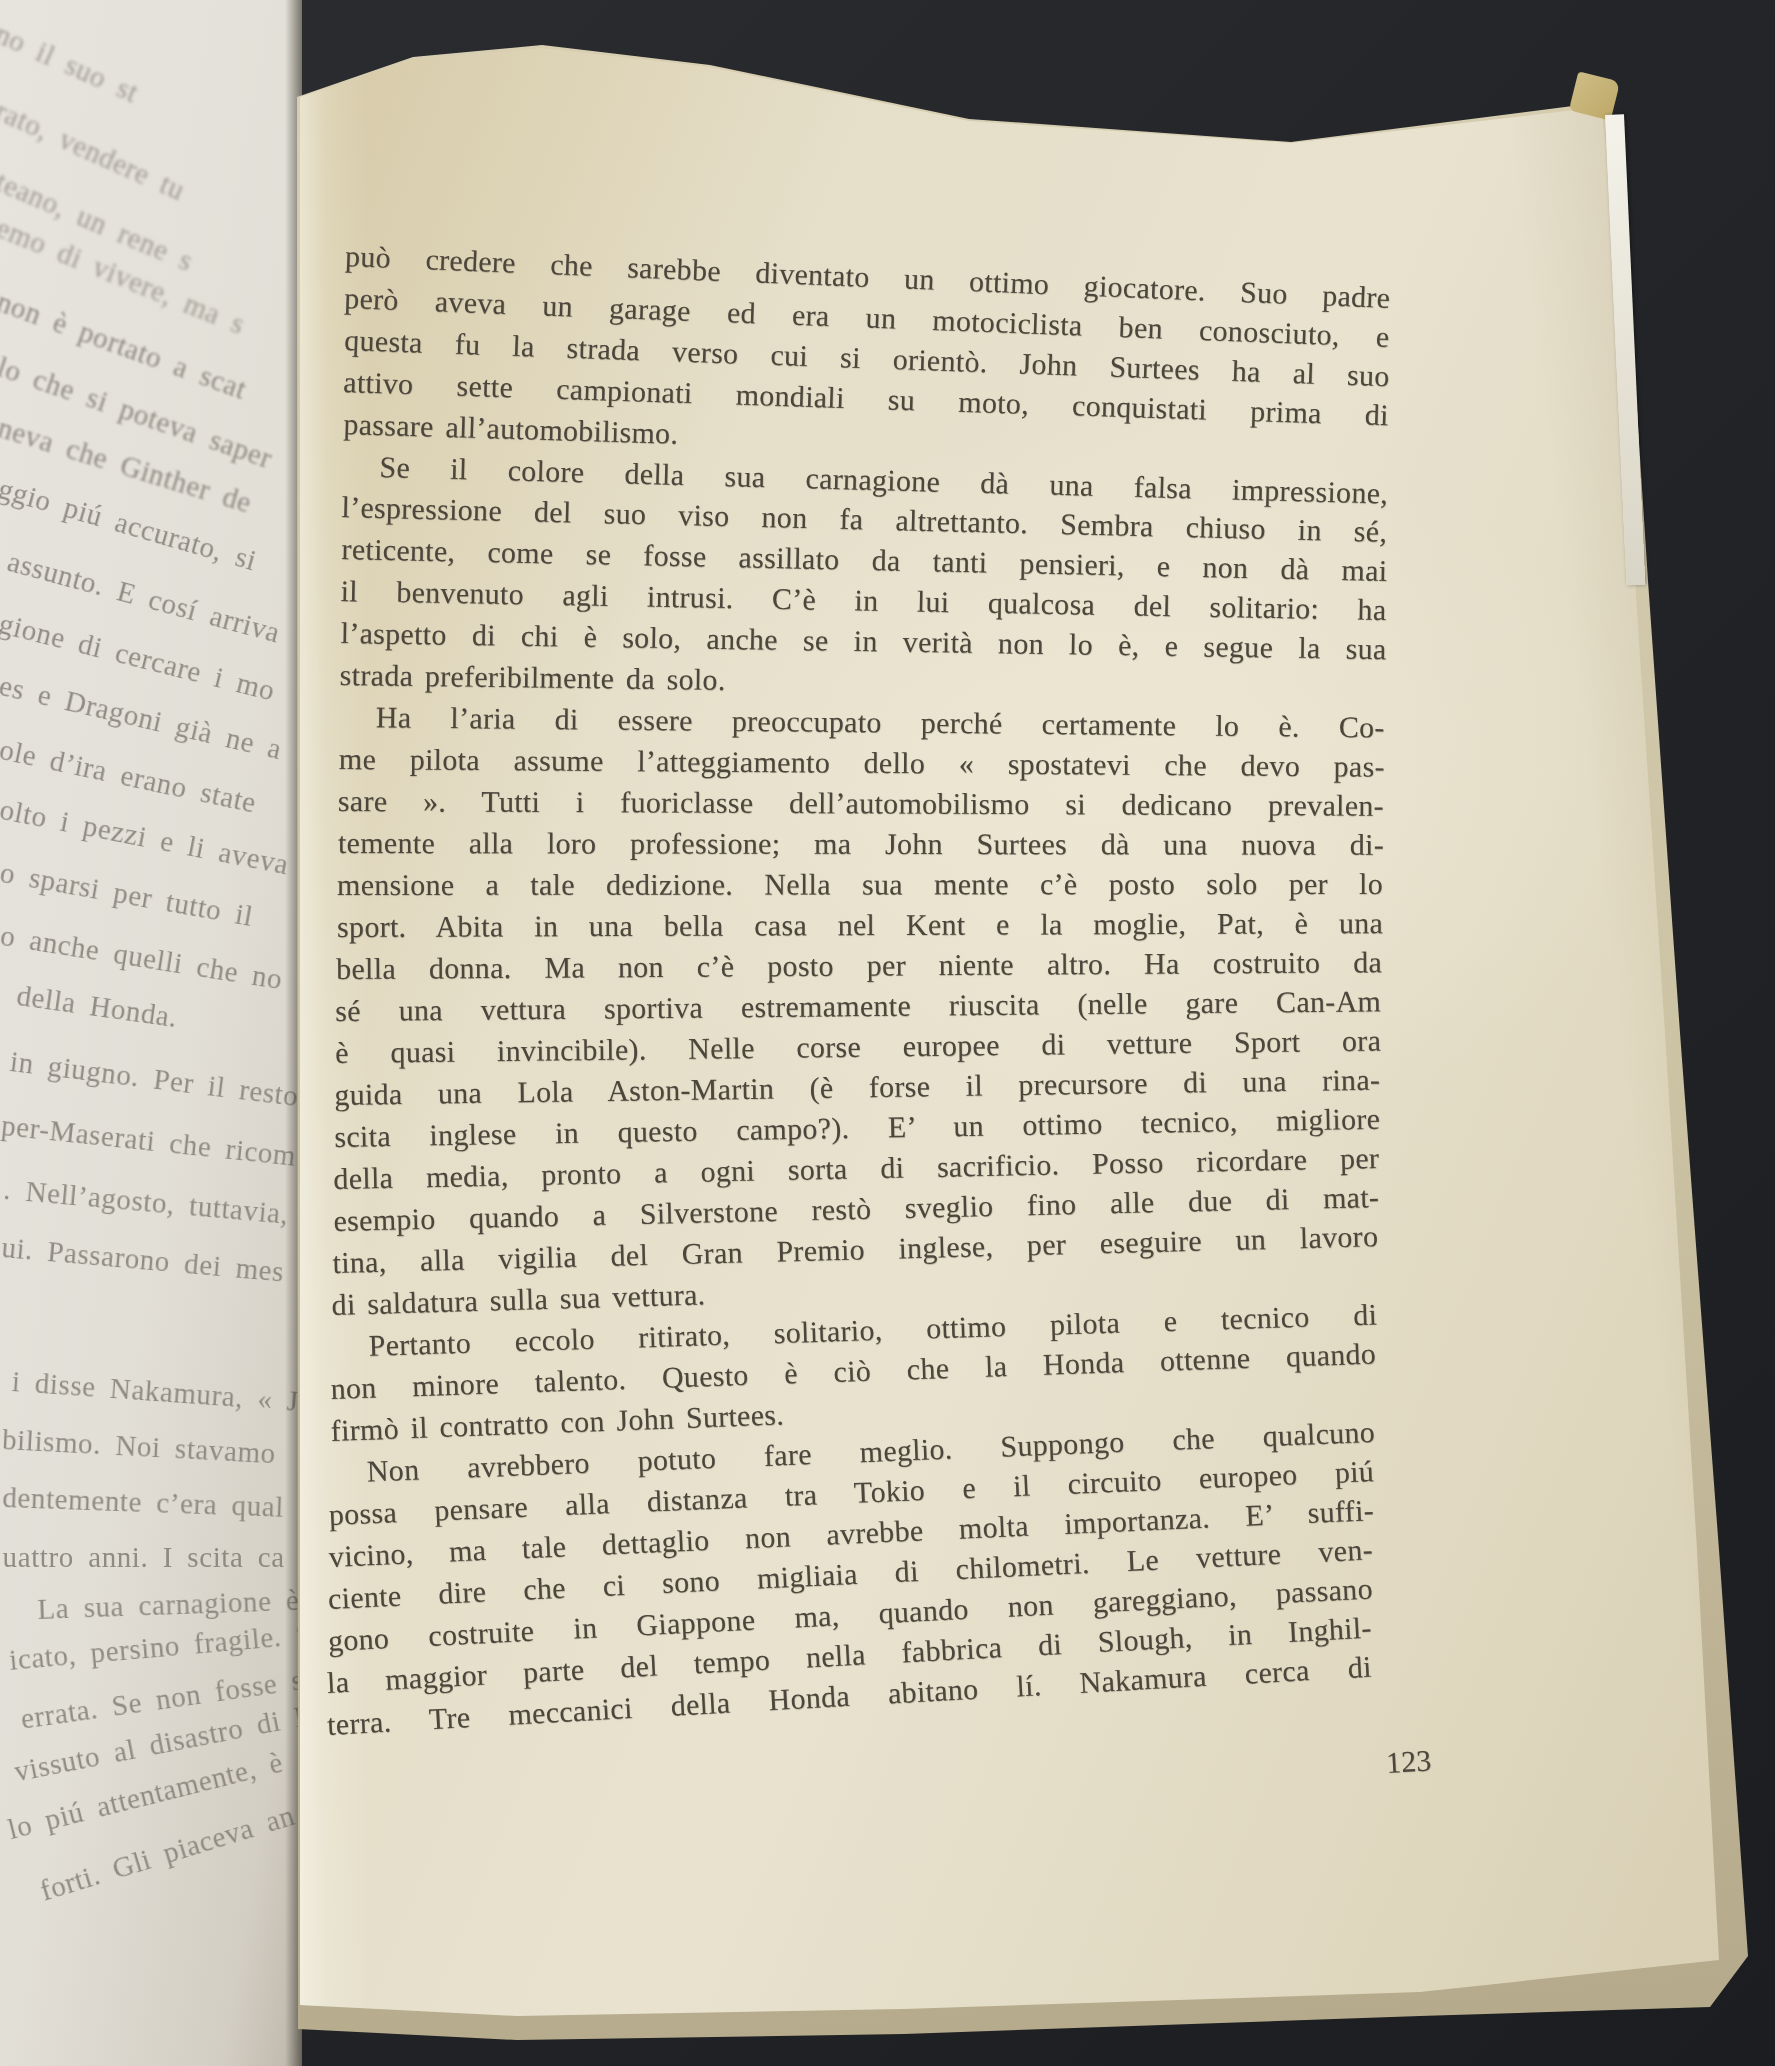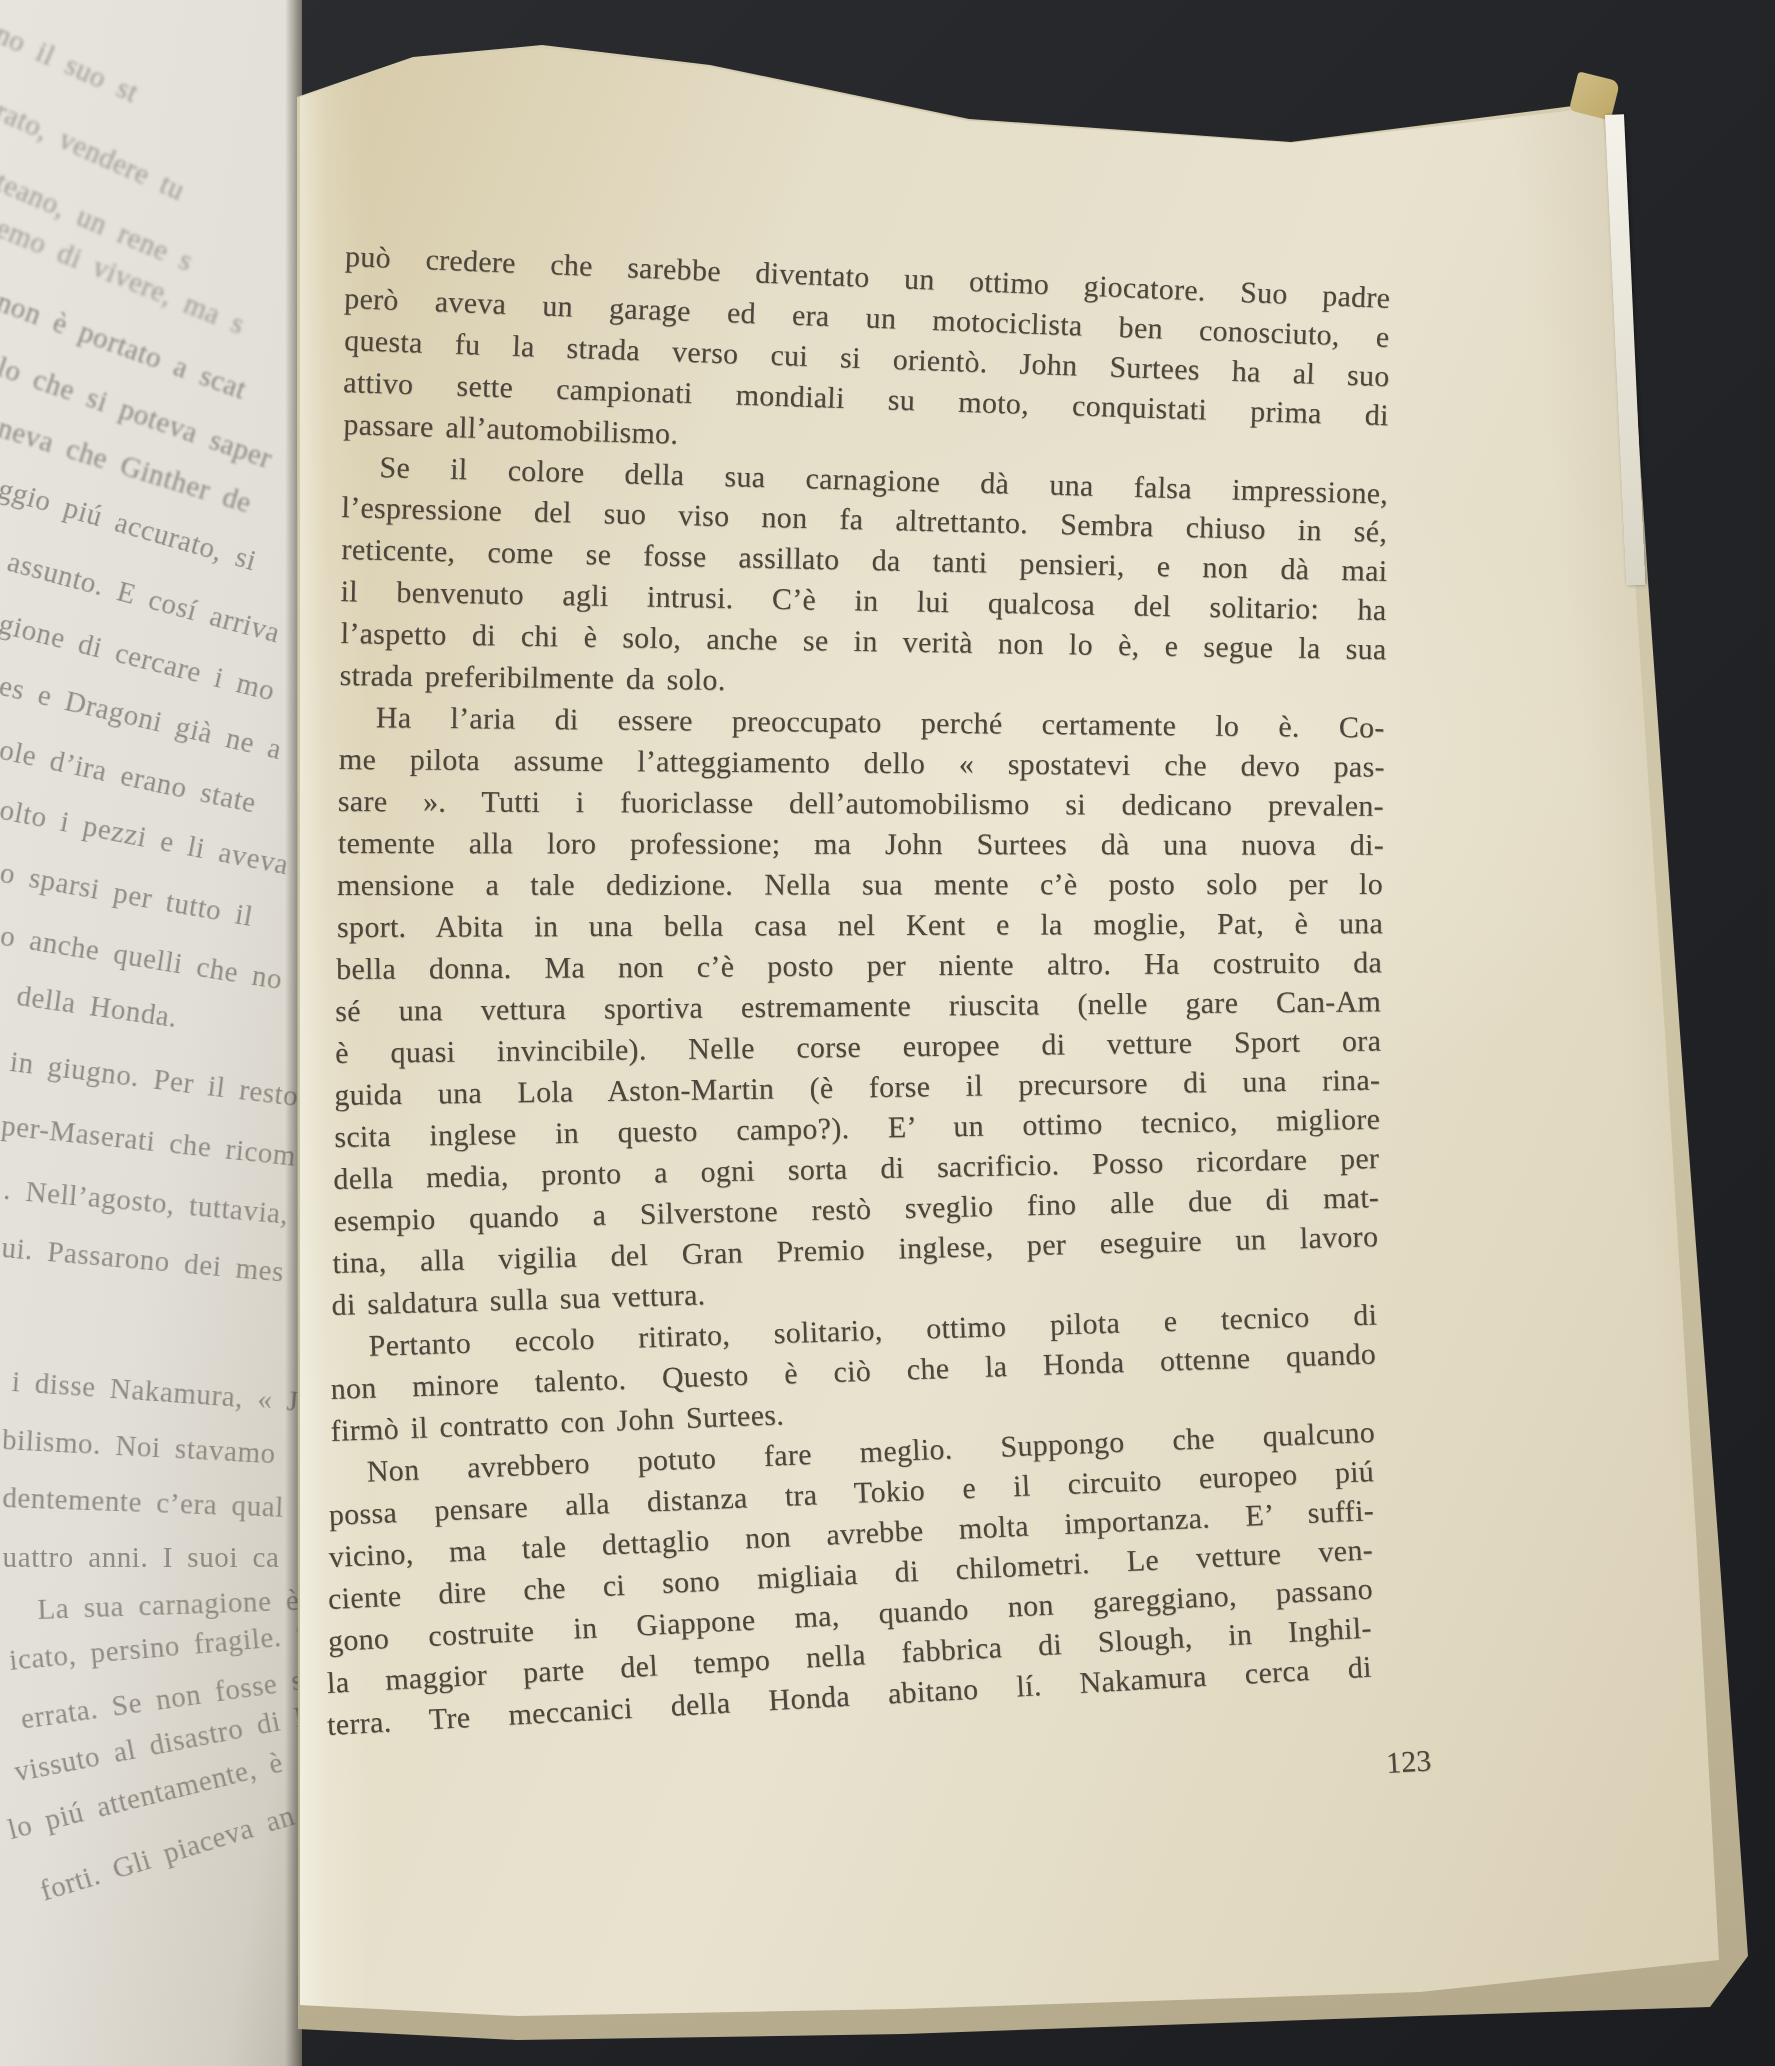--- a/index.html
+++ b/index.html
@@ -112,21 +112,21 @@
       <div class="lfrag" style="top: 858px; left: 2.6px; transform: rotate(10deg); filter: blur(0.6px); opacity: 0.9;">o sparsi per tutto il</div>
       <div class="lfrag" style="top: 921px; left: 2.6px; transform: rotate(9deg); filter: blur(0.6px); opacity: 0.9;">o anche quelli che no</div>
       <div class="lfrag" style="top: 981px; left: 19.4px; transform: rotate(8deg); filter: blur(0.6px); opacity: 0.9;">della Honda.</div>
       <div class="lfrag" style="top: 1047px; left: 11.6px; transform: rotate(7deg); filter: blur(0.6px); opacity: 0.9;">in giugno. Per il resto</div>
       <div class="lfrag" style="top: 1111px; left: 2.6px; transform: rotate(6deg); filter: blur(0.6px); opacity: 0.9;">per-Maserati che ricom</div>
       <div class="lfrag" style="top: 1175px; left: 5.2px; transform: rotate(5deg); filter: blur(0.6px); opacity: 0.9;">. Nell’agosto, tuttavia, l</div>
       <div class="lfrag" style="top: 1233px; left: 2.6px; transform: rotate(5deg); filter: blur(0.6px); opacity: 0.9;">ui. Passarono dei mes</div>
       <div class="lfrag" style="top: 1367px; left: 13px; transform: rotate(4deg); filter: blur(0.6px); opacity: 0.9;">i disse Nakamura, « J</div>
       <div class="lfrag" style="top: 1425px; left: 2.6px; transform: rotate(3deg); filter: blur(0.6px); opacity: 0.9;">bilismo. Noi stavamo</div>
       <div class="lfrag" style="top: 1483px; left: 2.6px; transform: rotate(2deg); filter: blur(0.6px); opacity: 0.9;">dentemente c’era qual</div>
-      <div class="lfrag" style="top: 1543px; left: 2.6px; transform: rotate(0deg); filter: blur(0.6px); opacity: 0.9;">uattro anni. I suoi ca</div>
+      <div class="lfrag" style="top: 1543px; left: 2.6px; transform: rotate(0deg); filter: blur(0.6px); opacity: 0.9;">uattro anni. I scita ca</div>
       <div class="lfrag" style="top: 1595px; left: 37px; transform: rotate(-2deg); filter: blur(0.6px); opacity: 0.9;">La sua carnagione è</div>
       <div class="lfrag" style="top: 1646px; left: 7.7px; transform: rotate(-5deg); filter: blur(0.6px); opacity: 0.9;">icato, persino fragile. S</div>
       <div class="lfrag" style="top: 1705px; left: 19.4px; transform: rotate(-8deg); filter: blur(0.6px); opacity: 0.9;">errata. Se non fosse st</div>
       <div class="lfrag" style="top: 1758px; left: 11.6px; transform: rotate(-11deg); filter: blur(0.6px); opacity: 0.9;">vissuto al disastro di M</div>
       <div class="lfrag" style="top: 1816px; left: 5.2px; transform: rotate(-14deg); filter: blur(0.6px); opacity: 0.9;">lo piú attentamente, è</div>
       <div class="lfrag" style="top: 1878px; left: 37px; transform: rotate(-17deg); filter: blur(0.6px); opacity: 0.9;">forti. Gli piaceva an</div>
     </div>
 </div>
 
 <div class="page-stack"></div>

